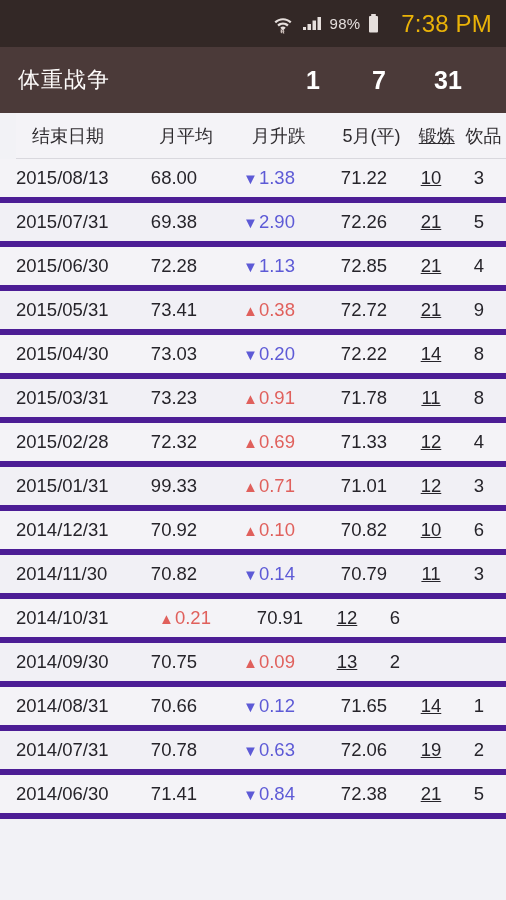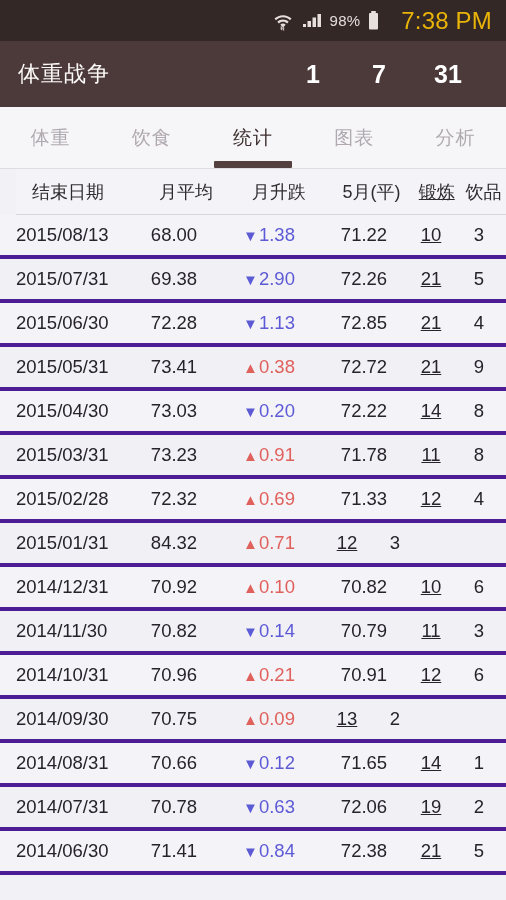--- a/index.html
+++ b/index.html
@@ -6,21 +6,21 @@
   html, body {
     width:506px; height:900px;
     background:#f2f2f6;
     font-family:"Liberation Sans","DejaVu Sans",sans-serif;
     overflow:hidden;
   }
   #app { position:relative; width:506px; height:900px; background:#f2f2f6; }
 
   
   .statusbar{
-    height:41px; background:#332826;
+    height:47px; background:#332826;
     display:flex; align-items:center; justify-content:flex-end;
     padding-right:14px; gap:7px;
   }
   .sb-ic{ display:flex; align-items:center; }
   .wifi-icon{ width:22px; height:20px; position:relative; }
   .wifi-icon svg,.sig-icon svg,.bat-icon svg{ display:block; }
   .sb-text{
     color:#e9e4e2; font-size:16px; letter-spacing:.2px;
   }
   .sb-pct{ color:#e4dedc; font-size:15px; }
@@ -67,21 +67,21 @@
 
   
   .thead{
     height:46px; display:flex; align-items:center;
     background:#f4f3f7; border-bottom:1px solid #d9d8de;
     color:#2e2b2f; font-size:18px;margin-left:16px;
   }
   .tbody{ background:#f4f3f7; }
   .trow{
     height:44px; display:flex; align-items:center;
-    border-bottom:4px solid #4c1d95;
+    border-bottom:6px solid #4c1d95;
     font-size:18.5px; color:#26242a;
   }
   .trow:nth-child(even){ background:#f1f0f5; }
 
   .c-date  { width:132px; padding-left:16px; text-align:left;  }
   .c-avg   { width:84px;  text-align:center; }
   .c-delta { width:106px; text-align:center; }
   .c-prev  { width:84px;  text-align:center; }
   .c-ex    { width:50px;  text-align:center;text-decoration:underline; }
   .c-dr    { width:46px;  text-align:center; }
@@ -134,42 +134,20 @@
 
   <div class="appbar">
     <div class="app-title">体重战争</div>
     <div class="appbar-actions">
       <div class="act-btn">1</div>
       <div class="act-btn">7</div>
       <div class="act-btn wide">31</div>
     </div>
   </div>
 
-  <div class="tabbar">
-    <div class="tab">
-      <span>体重</span>
-
-    </div>
-    <div class="tab">
-      <span>饮食</span>
-
-    </div>
-    <div class="tab active">
-      <span>统计</span>
-      <span class="tab-underline"></span>
-    </div>
-    <div class="tab">
-      <span>图表</span>
-
-    </div>
-    <div class="tab">
-      <span>分析</span>
-
-    </div>
-  </div>
 
   <div class="thead">
     <div class="c-date">结束日期</div>
     <div class="c-avg">月平均</div>
     <div class="c-delta">月升跌</div>
     <div class="c-prev">5月(平)</div>
     <div class="c-ex">锻炼</div>
     <div class="c-dr">饮品</div>
   </div>
 
@@ -246,25 +224,26 @@
         <div class="c-delta"><span class="delta up">
             <span class="tri">▲</span>
             <span class="numcell">0.69</span>
           </span></div>
         <div class="c-prev numcell">71.33</div>
         <div class="c-ex numcell">12</div>
         <div class="c-dr numcell">4</div>
       </div>
       <div class="trow">
         <div class="c-date numcell">2015/01/31</div>
-        <div class="c-avg numcell">84.32</div>
+        <div class="c-avg numcell">99.33</div>
         <div class="c-delta"><span class="delta up">
             <span class="tri">▲</span>
             <span class="numcell">0.71</span>
           </span></div>
+        <div class="c-prev numcell">71.01</div>
         <div class="c-ex numcell">12</div>
         <div class="c-dr numcell">3</div>
       </div>
       <div class="trow">
         <div class="c-date numcell">2014/12/31</div>
         <div class="c-avg numcell">70.92</div>
         <div class="c-delta"><span class="delta up">
             <span class="tri">▲</span>
             <span class="numcell">0.10</span>
           </span></div>
@@ -278,21 +257,20 @@
         <div class="c-delta"><span class="delta down">
             <span class="tri">▼</span>
             <span class="numcell">0.14</span>
           </span></div>
         <div class="c-prev numcell">70.79</div>
         <div class="c-ex numcell">11</div>
         <div class="c-dr numcell">3</div>
       </div>
       <div class="trow">
         <div class="c-date numcell">2014/10/31</div>
-        <div class="c-avg numcell">70.96</div>
         <div class="c-delta"><span class="delta up">
             <span class="tri">▲</span>
             <span class="numcell">0.21</span>
           </span></div>
         <div class="c-prev numcell">70.91</div>
         <div class="c-ex numcell">12</div>
         <div class="c-dr numcell">6</div>
       </div>
       <div class="trow">
         <div class="c-date numcell">2014/09/30</div>

